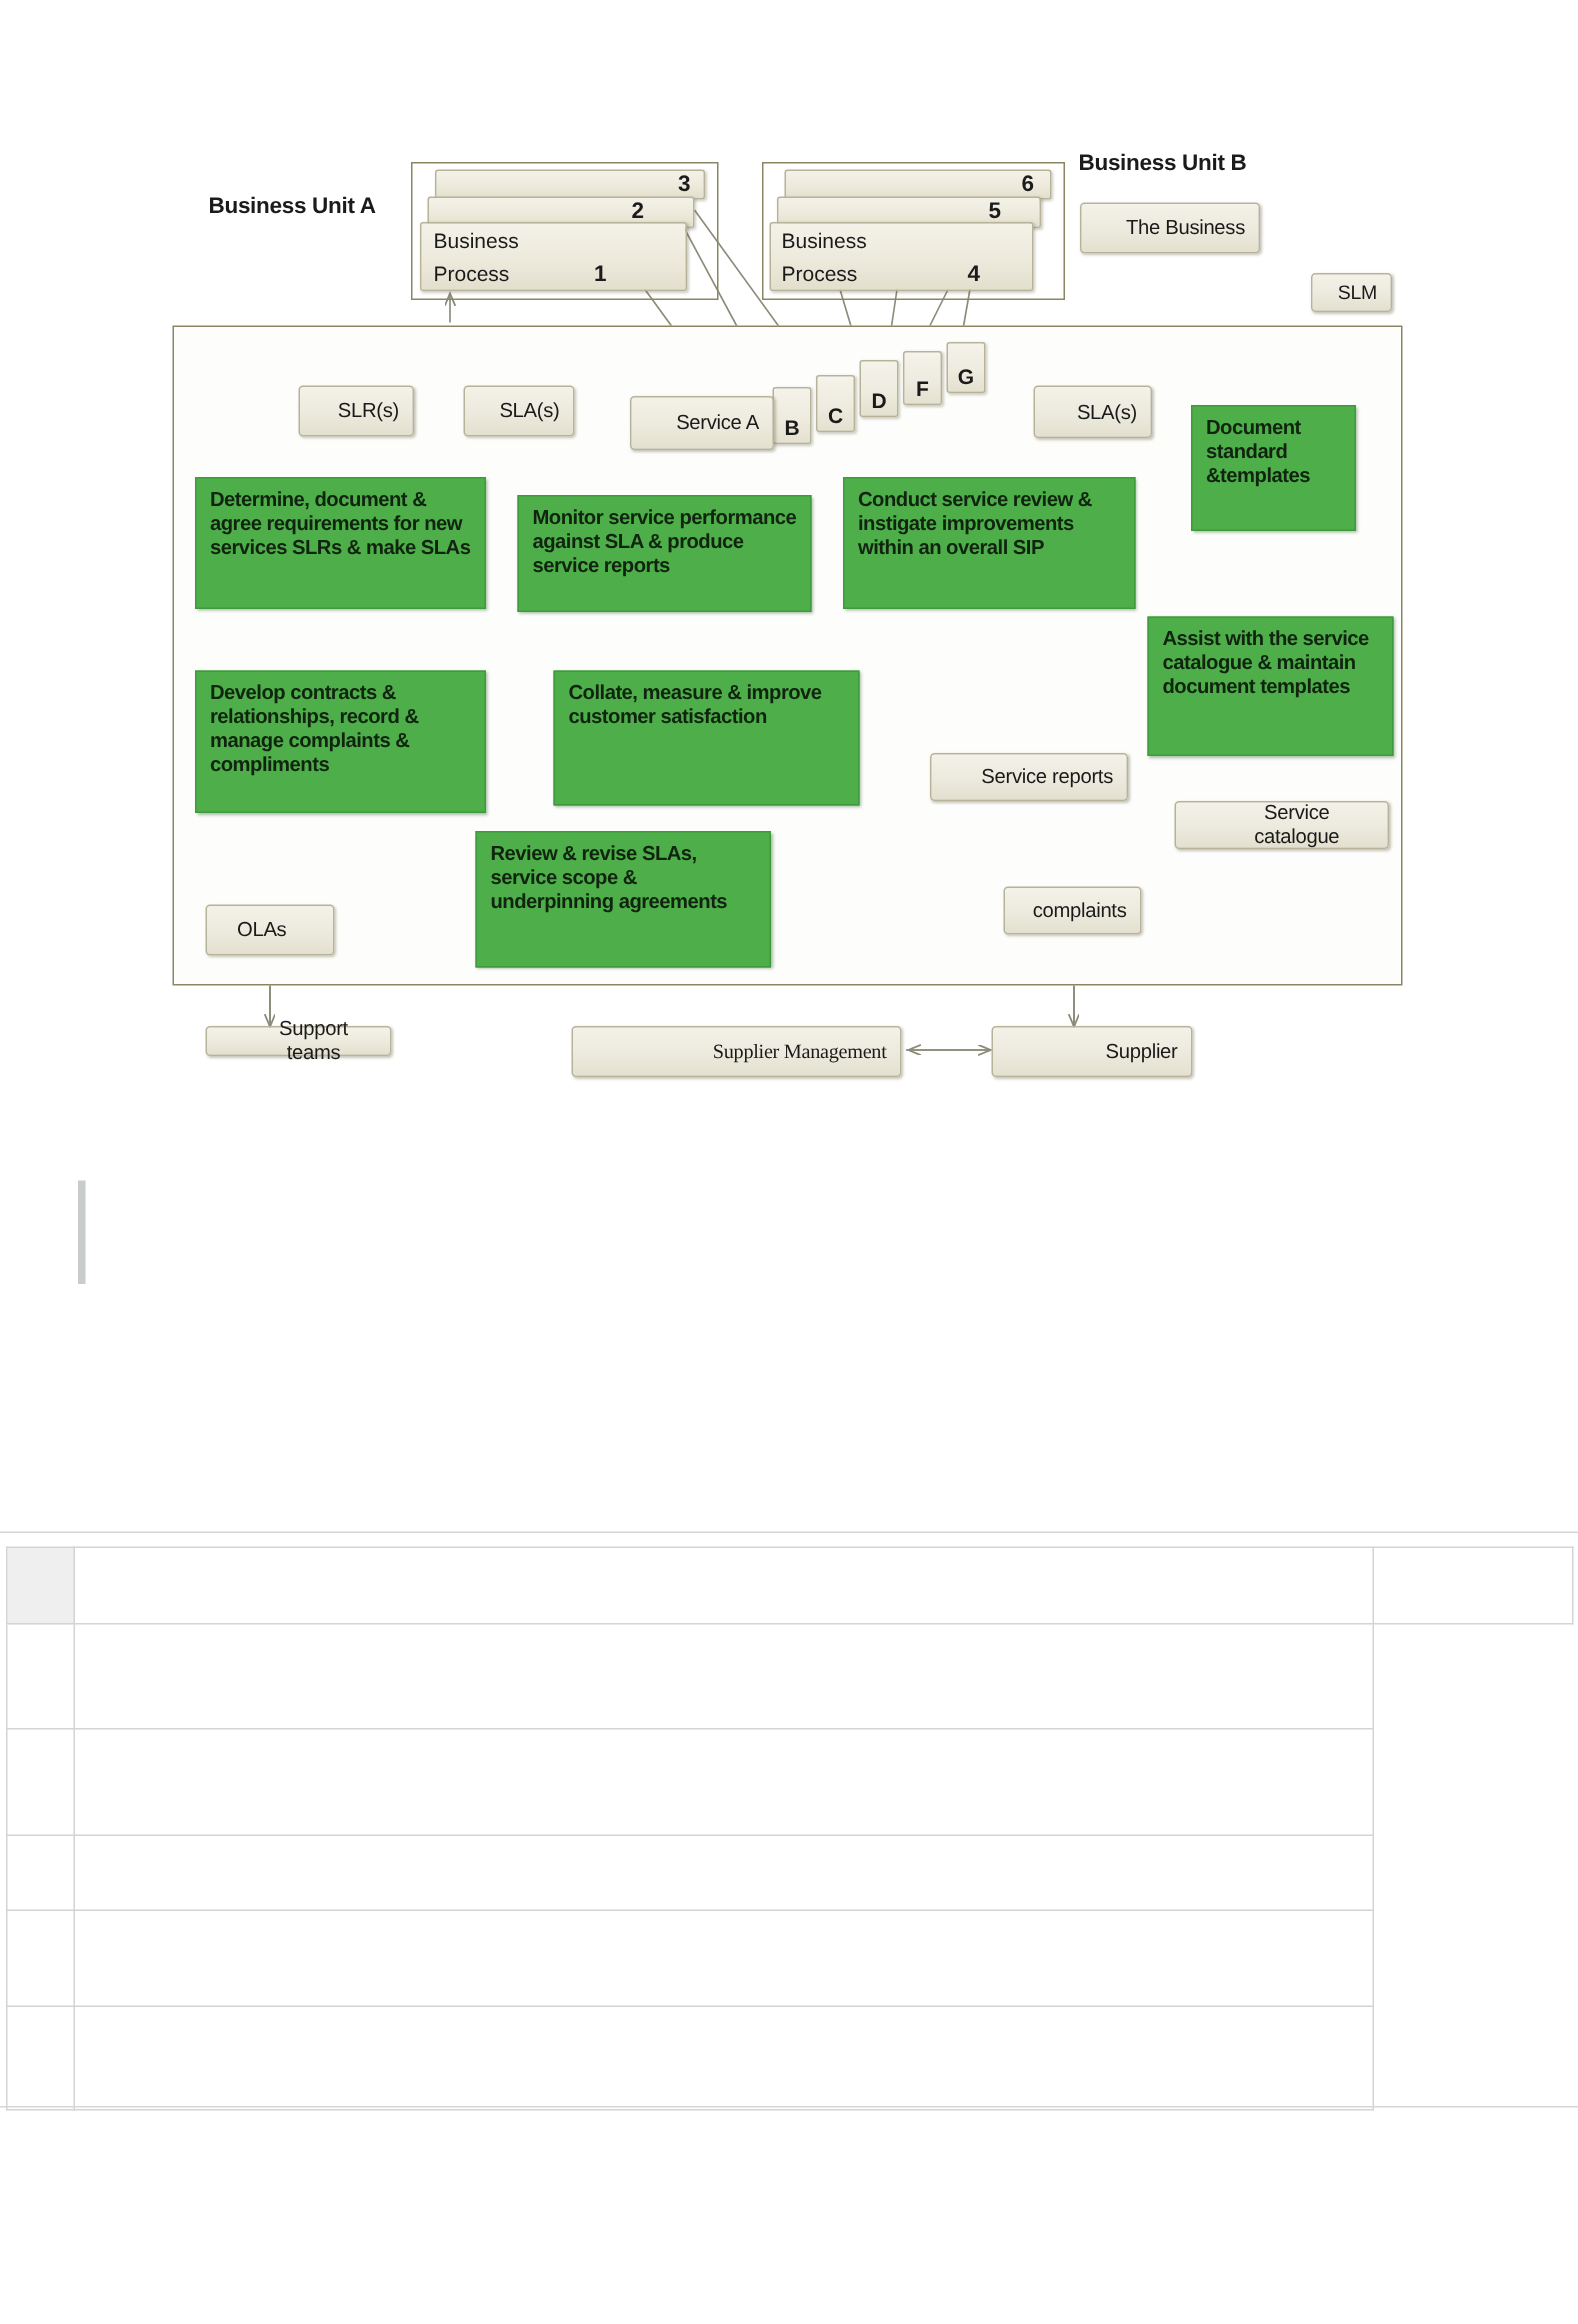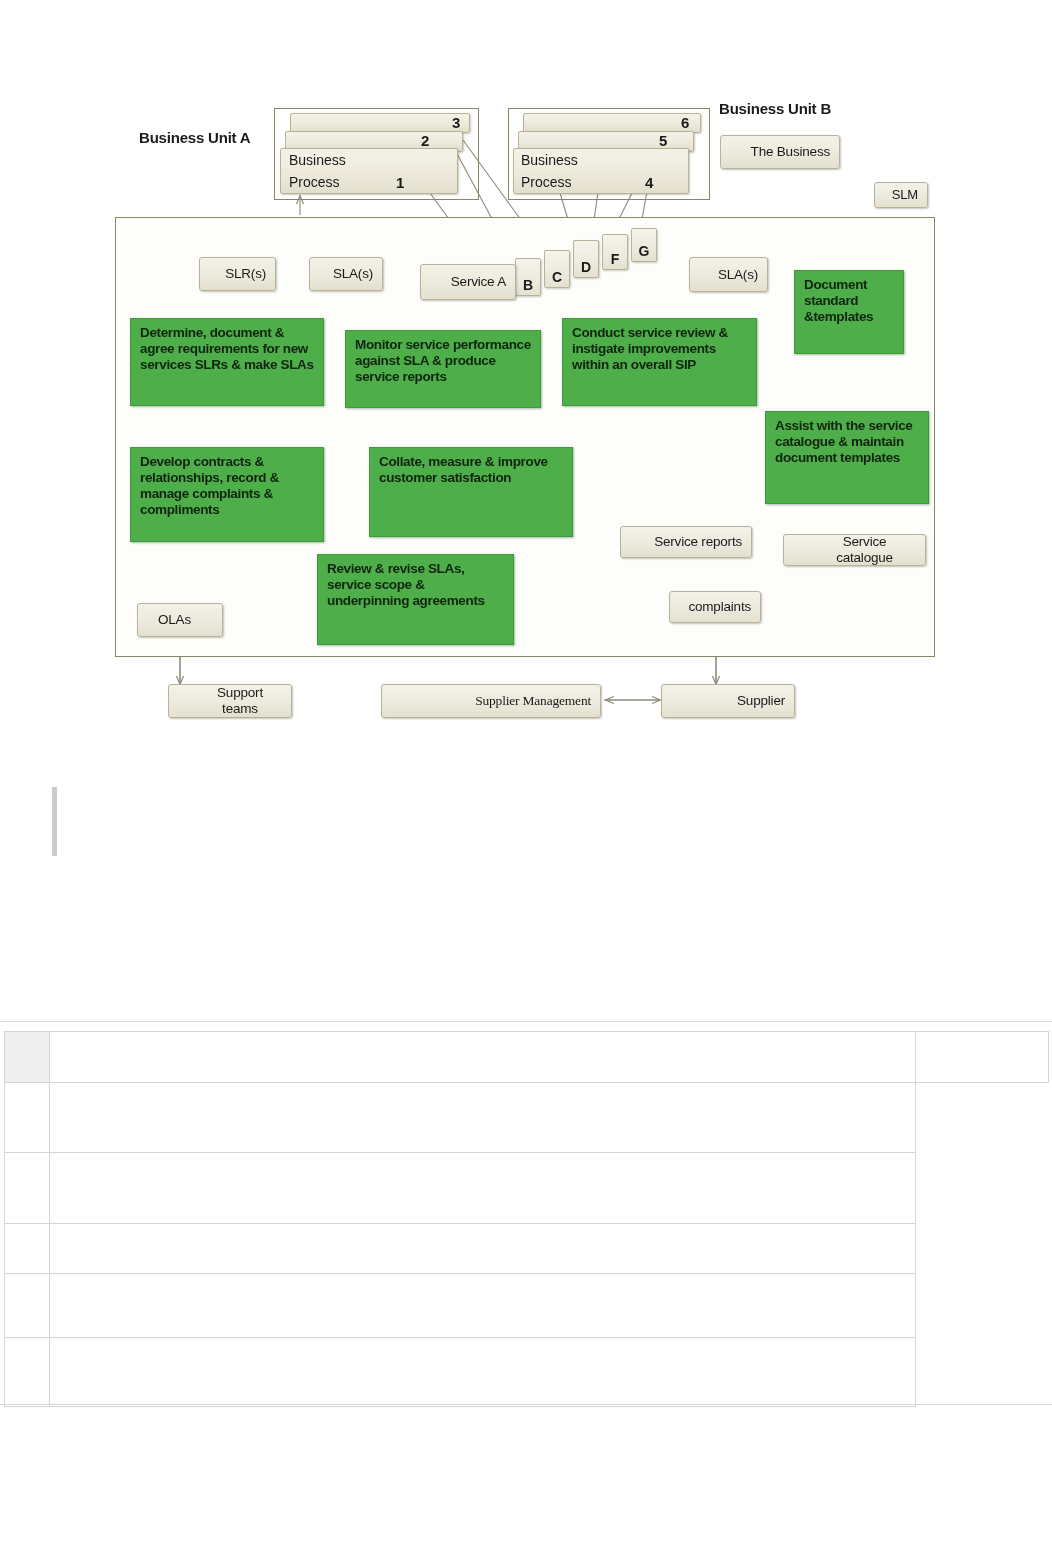--- a/index.html
+++ b/index.html
@@ -264,34 +264,34 @@
     </div>
 
     <div class="node green" style="left:369px;top:447px;width:204px;height:90px;">
       <span class="txt">Collate, measure &amp; improve customer satisfaction</span>
     </div>
 
     <div class="node green" style="left:317px;top:554px;width:197px;height:91px;">
       <span class="txt">Review &amp; revise SLAs, service scope &amp; underpinning agreements</span>
     </div>
 
-    <div class="node beige center" style="left:620px;top:502px;width:132px;height:32px;margin-top:24px;">
+    <div class="node beige center" style="left:620px;top:502px;width:132px;height:32px;">
       <span>Service reports</span>
     </div>
     <div class="node beige center" style="left:783px;top:534px;width:143px;height:32px;">
       <span>Service catalogue</span>
     </div>
     <div class="node beige center" style="left:669px;top:591px;width:92px;height:32px;">
       <span>complaints</span>
     </div>
     <div class="node beige" style="left:137px;top:603px;width:86px;height:34px;padding-left:20px;">
       <span>OLAs</span>
     </div>
 
-    <div class="node beige center" style="left:137px;top:684px;width:124px;height:34px;margin-left:31px;">
+    <div class="node beige center" style="left:137px;top:684px;width:124px;height:20px;">
       <span>Support teams</span>
     </div>
     <div class="node beige center" style="left:381px;top:684px;width:220px;height:34px;font-family:Liberation Serif, serif;">
       <span>Supplier Management</span>
     </div>
     <div class="node beige center" style="left:661px;top:684px;width:134px;height:34px;">
       <span>Supplier</span>
     </div>
 
   </div>

